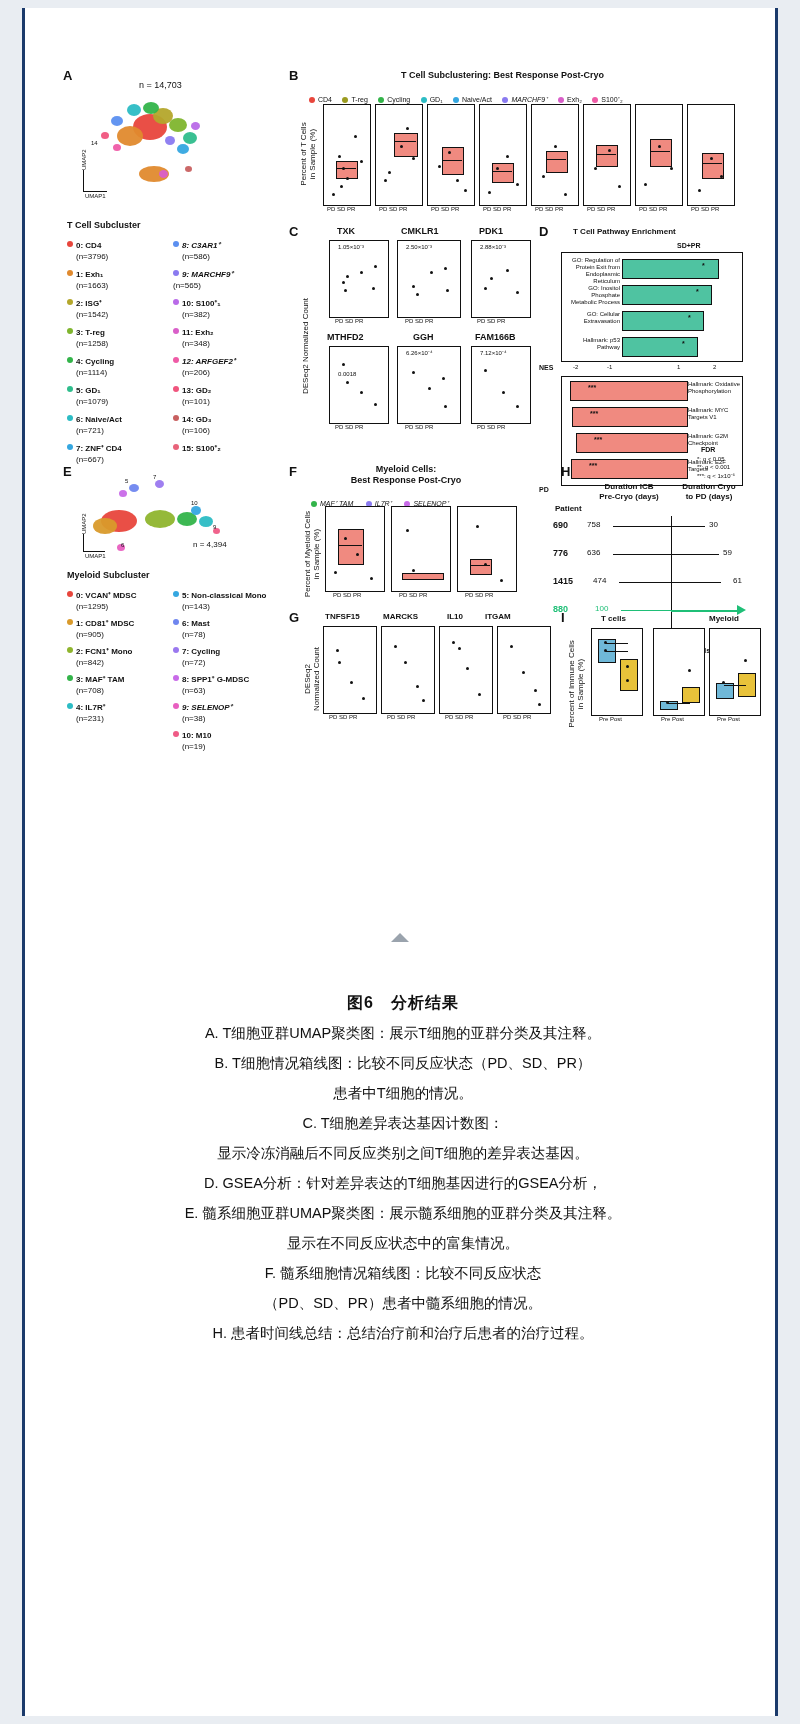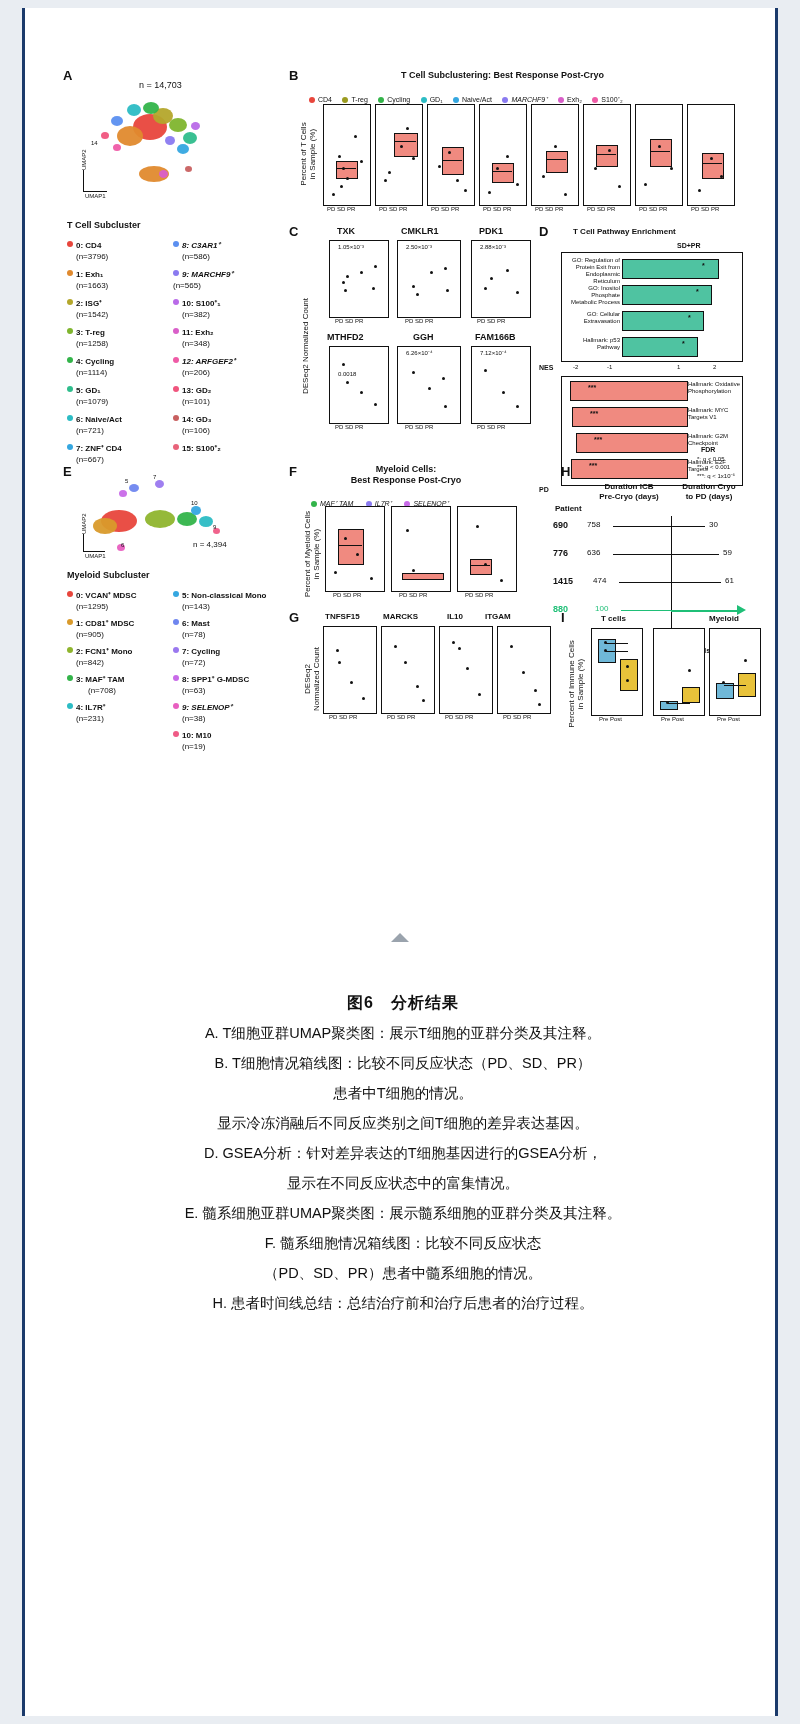--- a/index.html
+++ b/index.html
@@ -353,21 +353,21 @@
     <div class="abs t9 bold" style="left:6px;top:506px;">Myeloid Subcluster</div>
     <div class="abs" style="left:6px;top:520px;width:220px;">
       <div class="abs" style="left:0;top:0;width:104px;">
         <div style="margin-bottom:1px;"><span class="legdot" style="background:#e8463c"></span><span class="t8 bold">0: VCAN⁺
 MDSC</span><div class="t8" style="margin-left:9px;">(n=1295)</div></div>
         <div style="margin-bottom:1px;"><span class="legdot" style="background:#d99a2b"></span><span class="t8 bold">1: CD81⁺
 MDSC</span><div class="t8" style="margin-left:9px;">(n=905)</div></div>
         <div style="margin-bottom:1px;"><span class="legdot" style="background:#8fb52e"></span><span class="t8 bold">2: FCN1⁺
 Mono</span><div class="t8" style="margin-left:9px;">(n=842)</div></div>
         <div style="margin-bottom:1px;"><span class="legdot" style="background:#33b44a"></span><span class="t8 bold">3: MAF⁺
-TAM</span><div class="t8" style="margin-left:21px;">(n=708)</div></div>
+TAM</span><div class="t8" style="margin-left:9px;">(n=708)</div></div>
         <div style="margin-bottom:1px;"><span class="legdot" style="background:#2cbcc4"></span><span class="t8 bold">4: IL7R⁺</span><div class="t8" style="margin-left:9px;">(n=231)</div></div>
       </div>
       <div class="abs" style="left:106px;top:0;width:114px;">
         <div style="margin-bottom:1px;"><span class="legdot" style="background:#35a7e0"></span><span class="t8 bold">5: Non-classical
 Mono</span><div class="t8" style="margin-left:9px;">(n=143)</div></div>
         <div style="margin-bottom:1px;"><span class="legdot" style="background:#6f86ef"></span><span class="t8 bold">6: Mast</span><div class="t8" style="margin-left:9px;">(n=78)</div></div>
         <div style="margin-bottom:1px;"><span class="legdot" style="background:#9a78ef"></span><span class="t8 bold">7: Cycling</span><div class="t8" style="margin-left:9px;">(n=72)</div></div>
         <div style="margin-bottom:1px;"><span class="legdot" style="background:#c86ae8"></span><span class="t8 bold">8: SPP1⁺
 G-MDSC</span><div class="t8" style="margin-left:9px;">(n=63)</div></div>
         <div style="margin-bottom:1px;"><span class="legdot" style="background:#e85fc0"></span><span class="t8 bold ital">9: SELENOP⁺</span><div class="t8" style="margin-left:9px;">(n=38)</div></div>
@@ -464,21 +464,21 @@
       <div class="abs t9 bold" style="left:0px;top:32px;">776</div>
       <div class="abs t8" style="left:34px;top:32px;">636</div>
       <div class="sep" style="left:60px;top:38px;width:58px;height:1px;"></div>
       <div class="sep" style="left:118px;top:38px;width:48px;height:1px;"></div>
       <div class="abs t8" style="left:170px;top:32px;">59</div>
 
       <div class="abs t9 bold" style="left:0px;top:60px;">1415</div>
       <div class="abs t8" style="left:40px;top:60px;">474</div>
       <div class="sep" style="left:66px;top:66px;width:52px;height:1px;"></div>
       <div class="sep" style="left:118px;top:66px;width:50px;height:1px;"></div>
-      <div class="abs t8" style="left:172px;top:60px;">61</div>
+      <div class="abs t8" style="left:180px;top:60px;">61</div>
 
       <div class="abs t9 bold" style="left:0px;top:88px;color:#1fbf77;">880</div>
       <div class="abs t8" style="left:42px;top:88px;color:#1fbf77;">100</div>
       <div class="sep" style="left:68px;top:94px;width:50px;height:1px;background:#1fbf77;"></div>
       <div class="sep" style="left:118px;top:94px;width:68px;height:2px;background:#1fbf77;"></div>
       <div class="abs" style="left:184px;top:89px;width:0;height:0;border-top:5px solid transparent;border-bottom:5px solid transparent;border-left:9px solid #1fbf77;"></div>
     </div>
 
     <div class="panel-letter" style="left:500px;top:546px;">I</div>
     <div class="vlabel t8 ctr" style="left:506px;top:670px;width:100px;">Percent of Immune Cells<br>in Sample (%)</div>
@@ -517,22 +517,23 @@
 
   </div>
 
   <div class="arrow-up"></div>
 
   <div class="caption">
     <div class="title">图6　分析结果</div>
     <div>A. T细胞亚群UMAP聚类图：展示T细胞的亚群分类及其注释。</div>
     <div>B. T细胞情况箱线图：比较不同反应状态（PD、SD、PR）</div>
     <div>患者中T细胞的情况。</div>
+    <div>C. T细胞差异表达基因计数图：</div>
     <div>显示冷冻消融后不同反应类别之间T细胞的差异表达基因。</div>
     <div>D. GSEA分析：针对差异表达的T细胞基因进行的GSEA分析，</div>
+    <div>E. 髓系细胞亚群UMAP聚类图：展示髓系细胞的亚群分类及其注释。</div>
     <div>显示在不同反应状态中的富集情况。</div>
-    <div>E. 髓系细胞亚群UMAP聚类图：展示髓系细胞的亚群分类及其注释。</div>
     <div>F. 髓系细胞情况箱线图：比较不同反应状态</div>
     <div>（PD、SD、PR）患者中髓系细胞的情况。</div>
     <div>H. 患者时间线总结：总结治疗前和治疗后患者的治疗过程。</div>
   </div>
 
 </div>
 
 </body></html>

